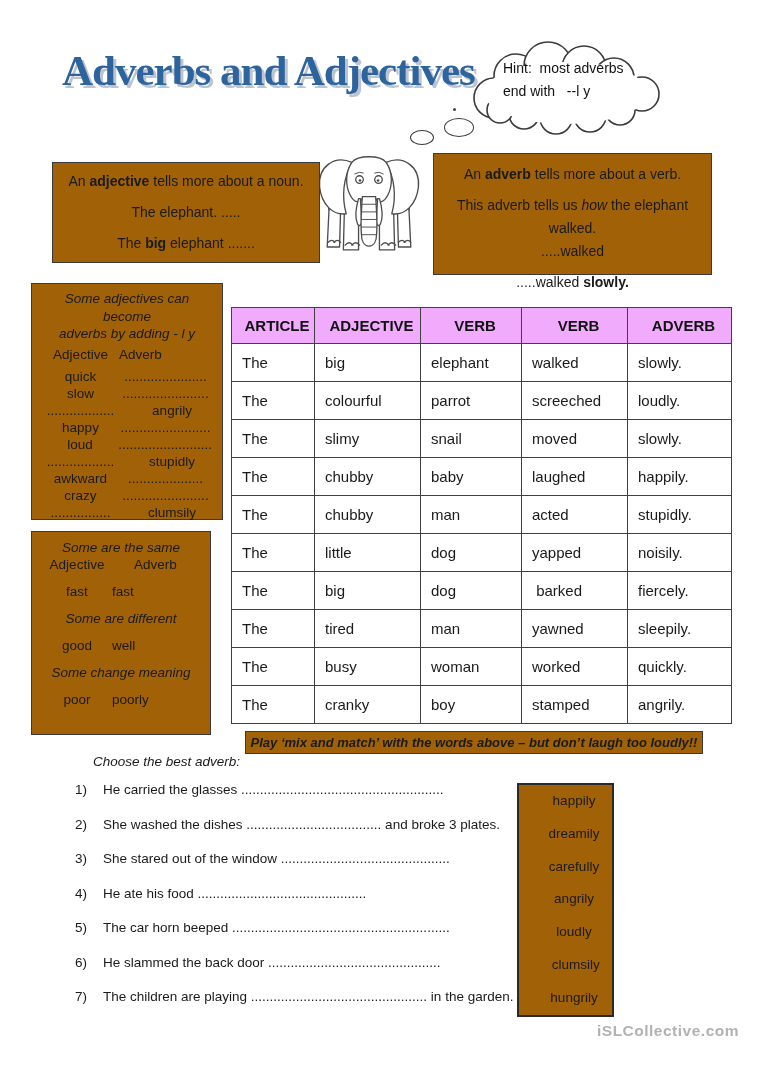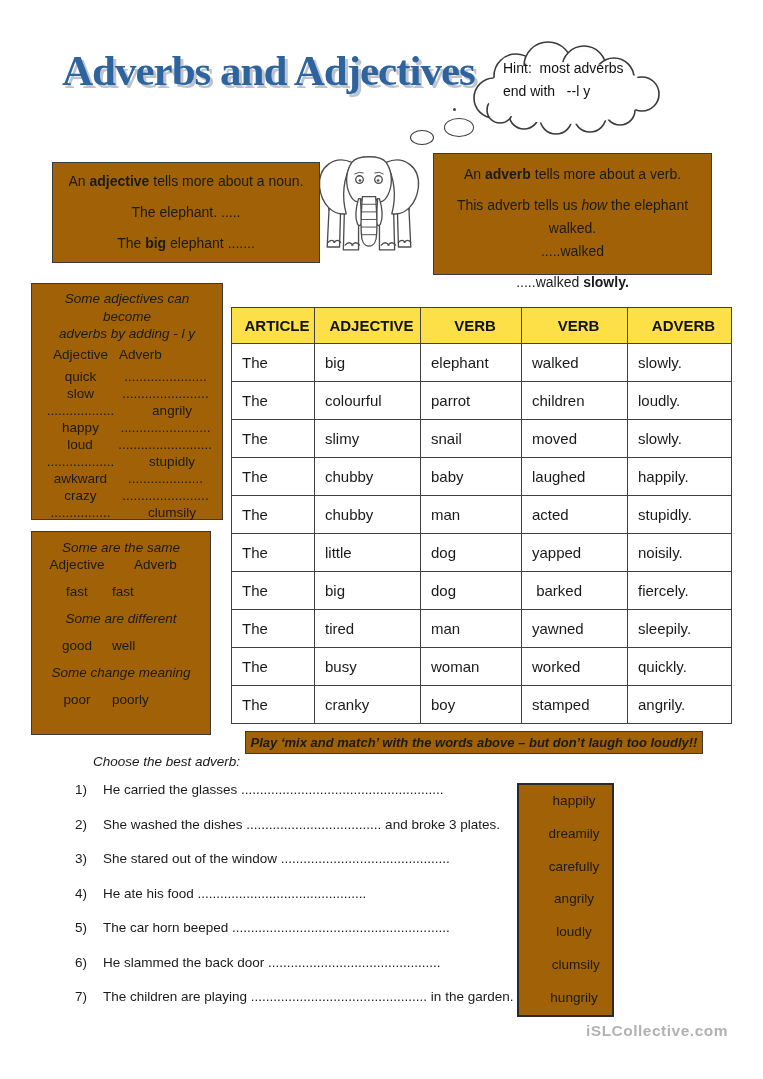--- a/index.html
+++ b/index.html
@@ -51,41 +51,41 @@
   .same-box .note{font-style:italic;margin:0 0 2px 0;}
   .same-box .pair{display:flex;margin:12px 0 12px 0;}
   .same-box .pair .c1{width:70px;}
   .same-box .cols{display:flex;}
   .same-box .cols .c1{width:70px;}
   .same-box .cols .c2{padding-left:22px;}
 
   
   .word-table{position:absolute;left:231px;top:307px;border-collapse:collapse;table-layout:fixed;}
   .word-table th,.word-table td{border:1.6px solid #404040;font-size:15px;box-sizing:border-box;}
-  .word-table th{background:#fde047;height:36px;font-weight:bold;text-align:center;color:#111;padding-left:9px;}
+  .word-table th{background:#f0abfc;height:36px;font-weight:bold;text-align:center;color:#111;padding-left:9px;}
   .word-table td{height:38px;padding-left:10px;text-align:left;white-space:pre;}
 
   
   .play-box{left:245px;top:731px;width:458px;height:23px;display:flex;align-items:center;justify-content:center;
             font-size:13px;font-weight:bold;font-style:italic;}
 
   
   .prompt{position:absolute;left:93px;top:754px;font-size:13.5px;font-style:italic;}
   .items{position:absolute;left:75px;top:783px;display:flex;flex-direction:column;gap:20.5px;font-size:13.5px;line-height:14px;}
   .item{display:flex;}
   .item .num{width:28px;}
   .item .txt{white-space:pre-wrap;}
 
   
   .bank{left:517px;top:783px;width:97px;height:234px;border-width:2px;border-color:#2a2a2a;
         padding:9px 0 0 17px;font-size:13.5px;}
   .bank-item{line-height:13px;margin-bottom:19.8px;white-space:pre;}
 
   
-  .watermark{position:absolute;right:35px;top:1022px;font-size:15.5px;font-weight:bold;color:#b2b2b2;
+  .watermark{position:absolute;right:24px;top:1022px;font-size:15.5px;font-weight:bold;color:#b2b2b2;
              letter-spacing:0.5px;}
 </style>
 </head>
 <body>
 
 <div class="page">
 
   <div class="title">Adverbs and Adjectives</div>
 
   <svg class="cloud-svg" width="224" height="104" viewBox="0 0 224 104">
@@ -237,21 +237,21 @@
           <td>The</td>
           <td>big</td>
           <td>elephant</td>
           <td>walked</td>
           <td>slowly.</td>
         </tr>
     <tr>
           <td>The</td>
           <td>colourful</td>
           <td>parrot</td>
-          <td>children</td>
+          <td>screeched</td>
           <td>loudly.</td>
         </tr>
     <tr>
           <td>The</td>
           <td>slimy</td>
           <td>snail</td>
           <td>moved</td>
           <td>slowly.</td>
         </tr>
     <tr>

